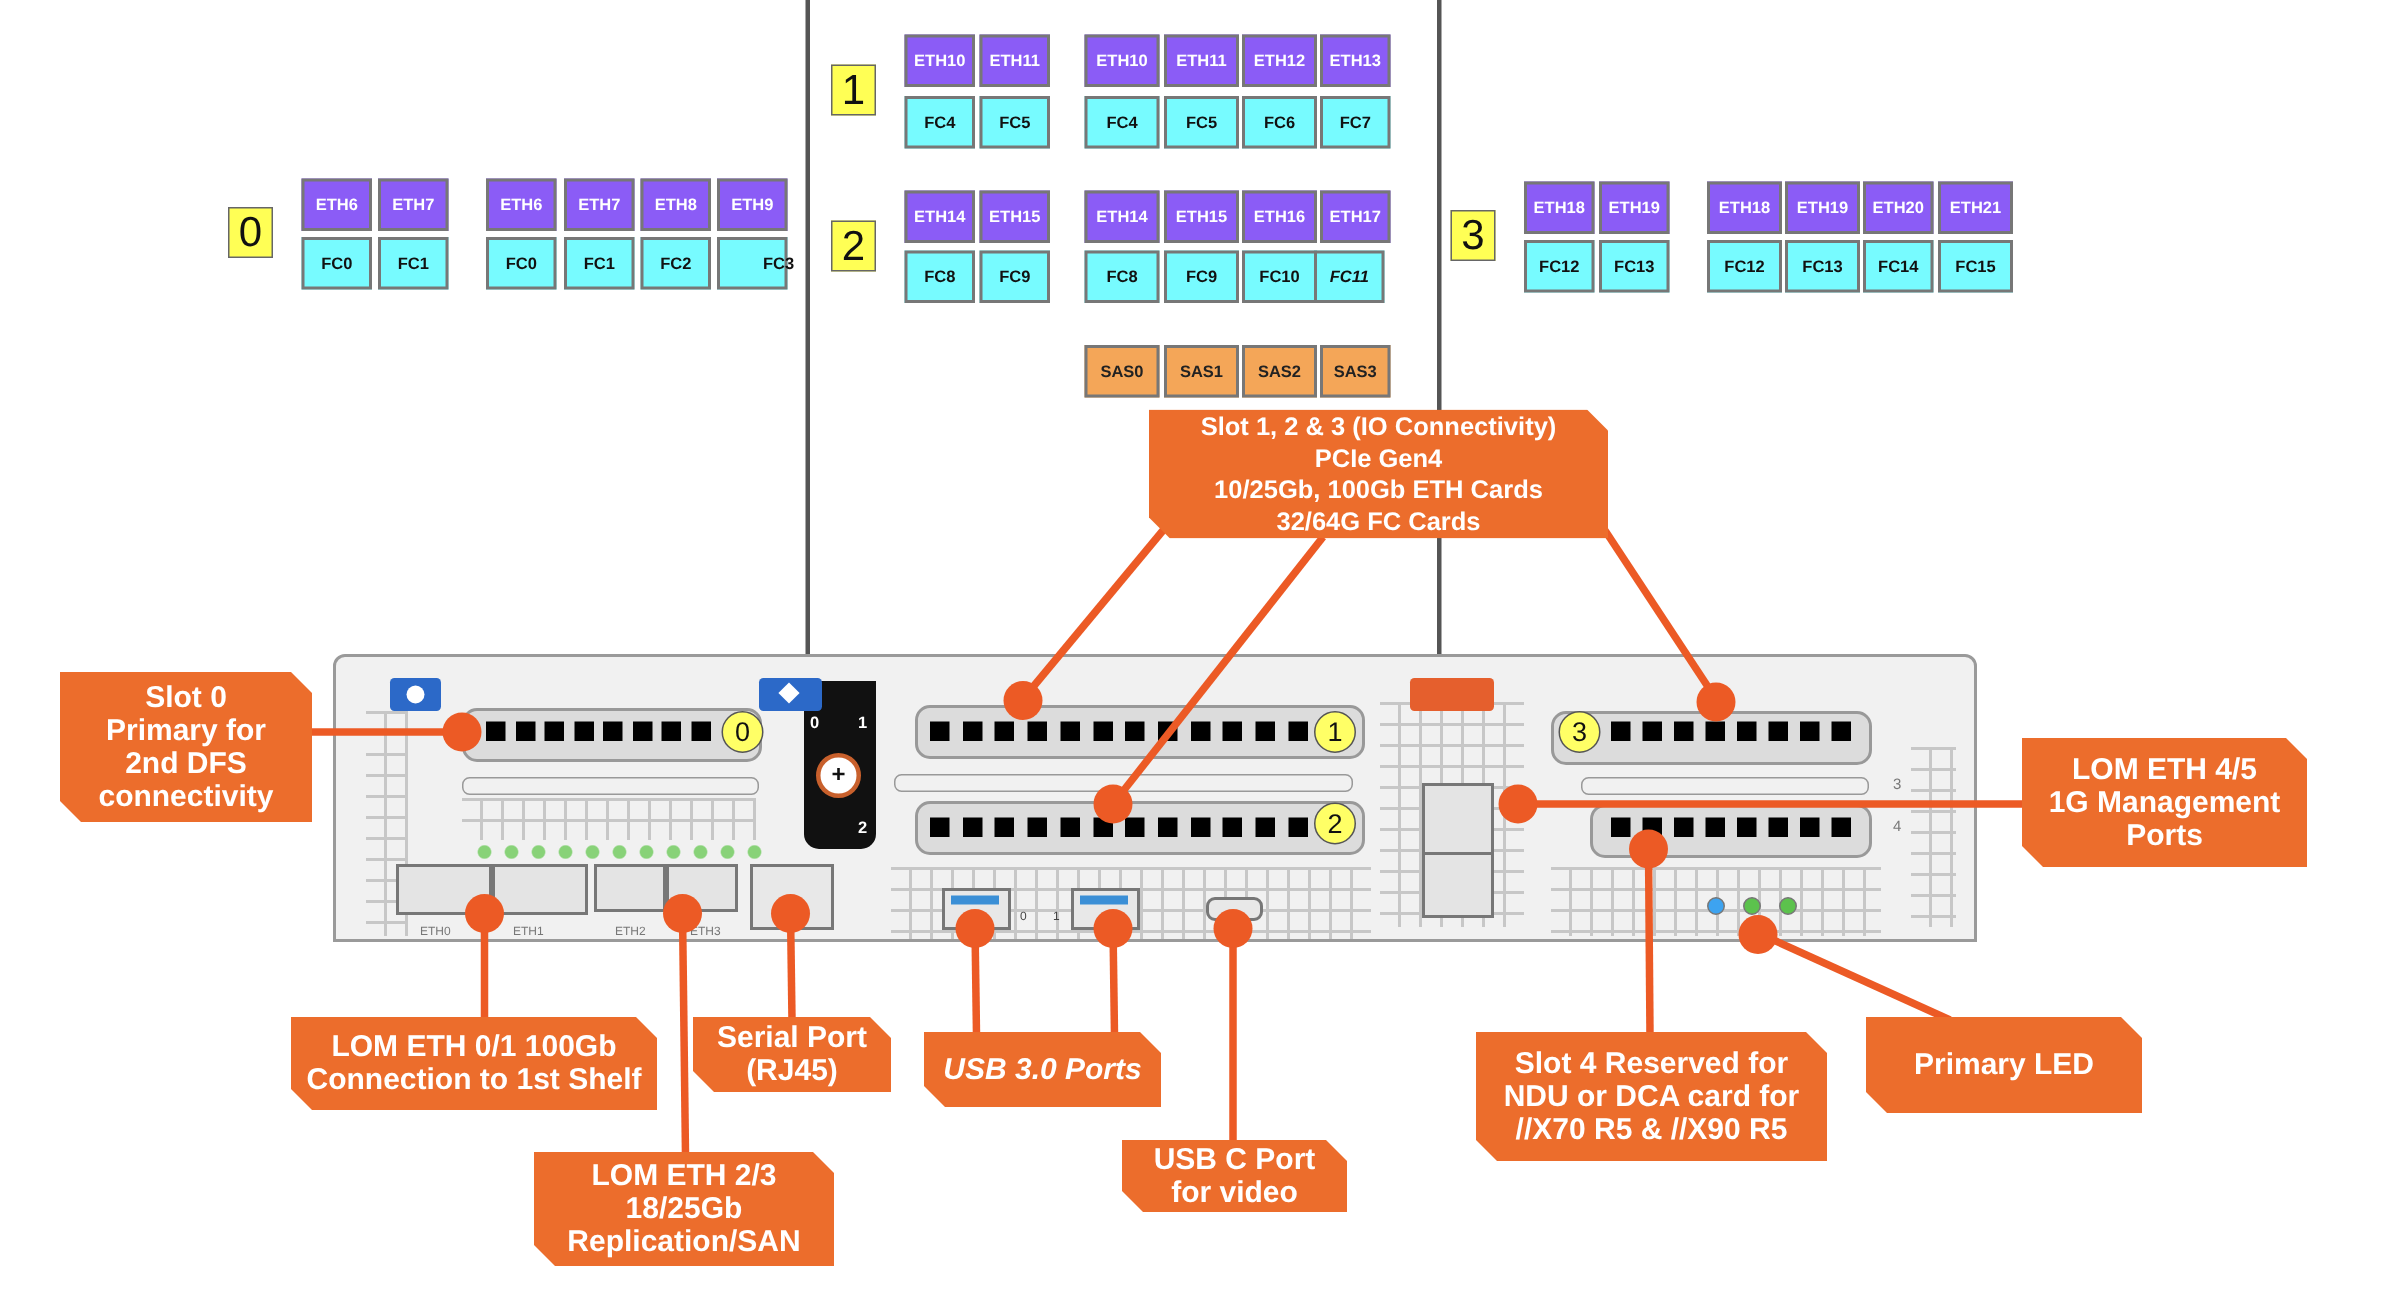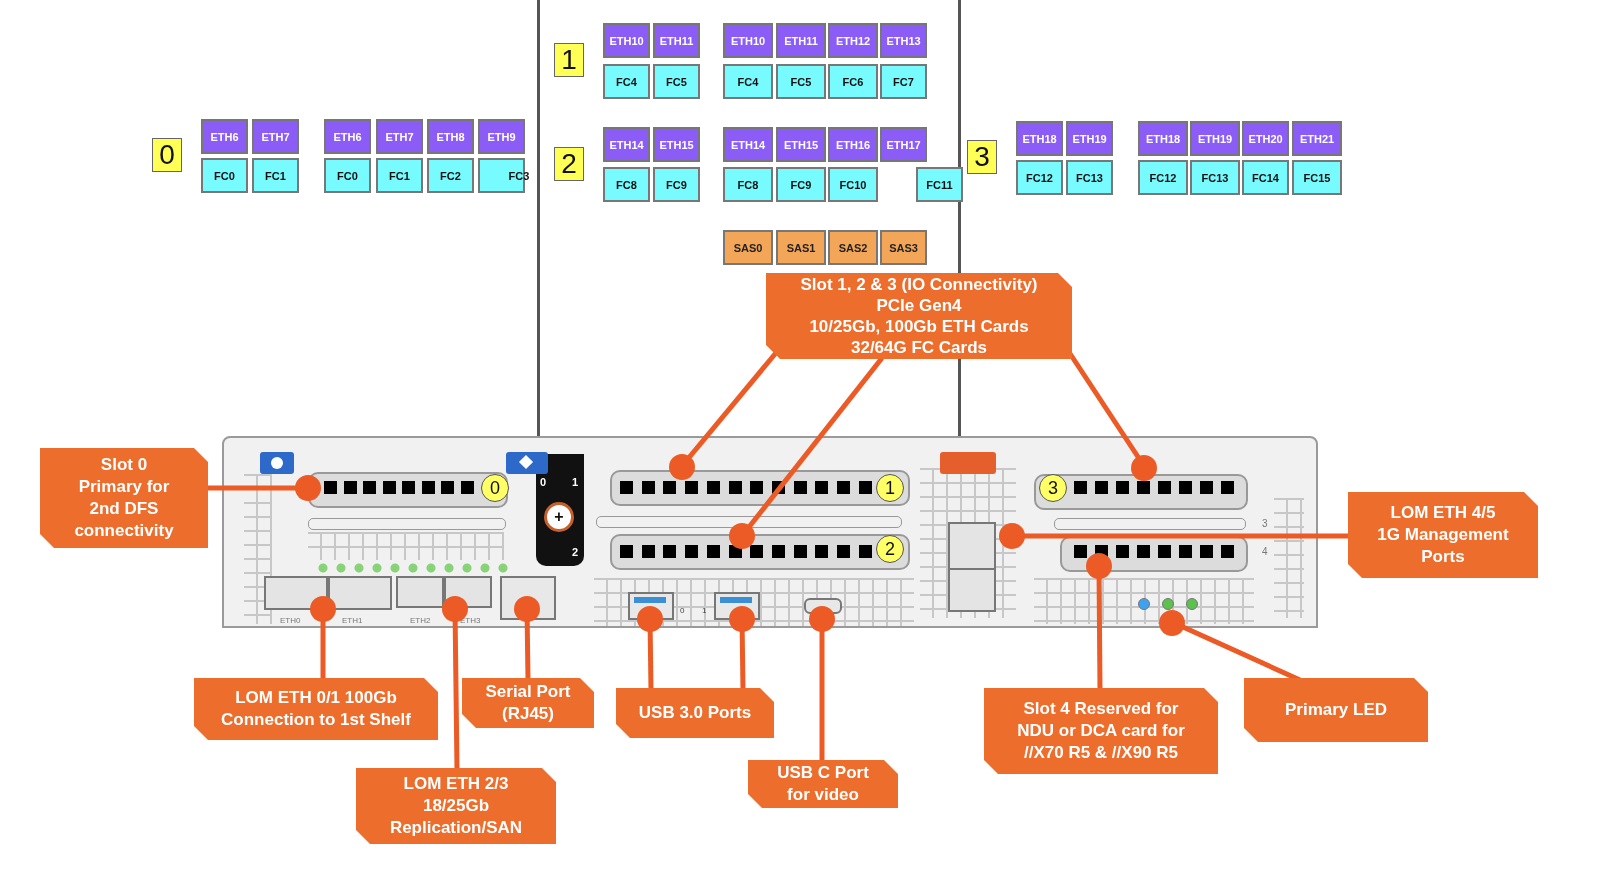--- a/index.html
+++ b/index.html
@@ -4,21 +4,21 @@
 <style>
   html,body{margin:0;padding:0;background:#ffffff;}
   body{width:1602px;height:876px;position:relative;overflow:hidden;font-family:"Liberation Sans",sans-serif;}
   .abs{position:absolute;}
   .vline{position:absolute;width:3px;background:#555;}
   .slotnum{position:absolute;width:30px;height:34px;background:#ffff55;border:1.5px solid #666;box-sizing:border-box;display:flex;align-items:center;justify-content:center;font-size:28px;color:#111;font-family:"Liberation Sans",sans-serif;}
   .port{position:absolute;width:47px;height:35px;box-sizing:border-box;border:2px solid #777;display:flex;align-items:center;justify-content:center;font-size:11px;font-weight:bold;font-family:"Liberation Sans",sans-serif;}
   .port.eth{background:#8b5cf6;color:#fff;}
   .port.fc{background:#77fbff;color:#111;text-align:right;}
   .port.sas{background:#f4a658;color:#222;margin-top:23px;}
-  .callout{position:absolute;background:#ec6d2c;color:#fff;font-weight:bold;font-size:17px;line-height:22px;text-align:center;display:flex;flex-direction:column;align-items:center;justify-content:center;box-sizing:border-box;
+  .callout{position:absolute;background:#ec6d2c;color:#fff;font-weight:bold;font-size:20px;line-height:22px;text-align:center;display:flex;flex-direction:column;align-items:center;justify-content:center;box-sizing:border-box;
     clip-path:polygon(0 0, calc(100% - 14px) 0, 100% 14px, 100% 100%, 14px 100%, 0 calc(100% - 14px));}
   .callout span{display:block;white-space:nowrap;}
   svg.overlay{position:absolute;left:0;top:0;}
   .chassis{position:absolute;left:222px;top:436px;width:1096px;height:192px;background:#f1f1f1;border:2px solid #9a9a9a;border-radius:8px 8px 0 0;box-sizing:border-box;}
   .pcie{position:absolute;background:#dcdcdc;border:2px solid #999;border-radius:10px;box-sizing:border-box;}
   .sq{position:absolute;width:13px;height:13px;background:#000;}
   .yb{position:absolute;width:28px;height:28px;border-radius:50%;background:#ffff66;border:1.5px solid #555;box-sizing:border-box;display:flex;align-items:center;justify-content:center;font-size:18px;color:#111;}
   .dot{position:absolute;width:26px;height:26px;border-radius:50%;background:#ec5a25;}
   .grill{position:absolute;background-image:linear-gradient(90deg, transparent 0 12px, #bdbdbd 12px 14px),linear-gradient(0deg, transparent 0 12px, #bdbdbd 12px 14px);background-size:14px 14px;opacity:.8;}
 </style>
@@ -72,21 +72,21 @@
   <div class="port fc" style="left:653px;top:167px;">FC9</div>
 </div>
 <div>
   <div class="port eth" style="left:723px;top:127px;width:50px;">ETH14</div>
   <div class="port eth" style="left:776px;top:127px;width:50px;">ETH15</div>
   <div class="port eth" style="left:828px;top:127px;width:50px;">ETH16</div>
   <div class="port eth" style="left:880px;top:127px;width:47px;">ETH17</div>
   <div class="port fc" style="left:723px;top:167px;width:50px;">FC8</div>
   <div class="port fc" style="left:776px;top:167px;width:50px;">FC9</div>
   <div class="port fc" style="left:828px;top:167px;width:50px;">FC10</div>
-  <div class="port fc" style="left:916px;top:167px;width:47px;">FC11</div>
+  <div class="port fc" style="left:876px;top:167px;width:47px;font-style:italic;">FC11</div>
   <div class="port sas" style="left:723px;top:207px;width:50px;">SAS0</div>
   <div class="port sas" style="left:776px;top:207px;width:50px;">SAS1</div>
   <div class="port sas" style="left:828px;top:207px;width:50px;">SAS2</div>
   <div class="port sas" style="left:880px;top:207px;width:47px;">SAS3</div>
 </div>
 
 <div class="slotnum" style="left:967px;top:140px;">3</div>
 <div>
   <div class="port eth" style="left:1016px;top:121px;">ETH18</div>
   <div class="port eth" style="left:1066px;top:121px;">ETH19</div>
@@ -287,21 +287,21 @@
 </div>
 <div class="callout" style="left:462px;top:678px;width:132px;height:50px;">
   <span>Serial Port</span>
   <span>(RJ45)</span>
 </div>
 <div class="callout" style="left:356px;top:768px;width:200px;height:76px;">
   <span>LOM ETH 2/3</span>
   <span>18/25Gb</span>
   <span>Replication/SAN</span>
 </div>
-<div class="callout" style="left:616px;top:688px;width:158px;height:50px;">
+<div class="callout" style="left:616px;top:688px;width:158px;height:50px;font-style:italic;">
   <span>USB 3.0 Ports</span>
 </div>
 <div class="callout" style="left:748px;top:760px;width:150px;height:48px;">
   <span>USB C Port</span>
   <span>for video</span>
 </div>
 <div class="callout" style="left:984px;top:688px;width:234px;height:86px;">
   <span>Slot 4 Reserved for</span>
   <span>NDU or DCA card for</span>
   <span>//X70 R5 &amp; //X90 R5</span>

